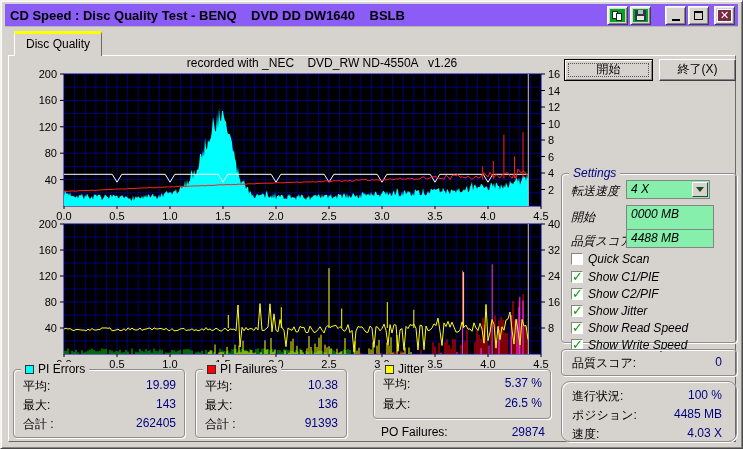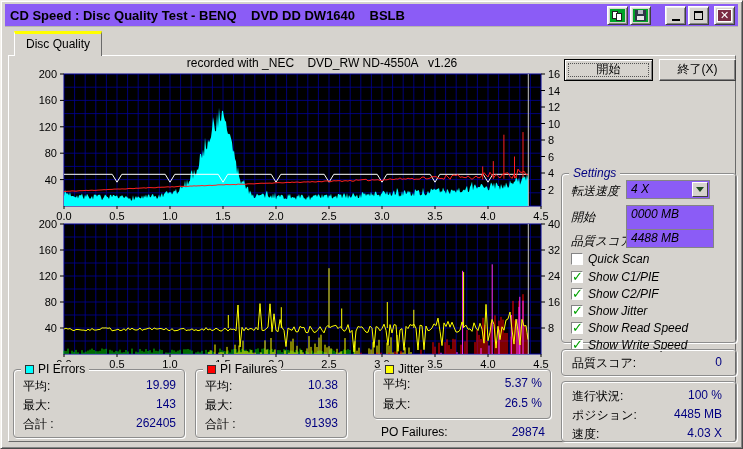--- a/index.html
+++ b/index.html
@@ -41,21 +41,21 @@
   .srow{position:absolute;left:9px;right:8px;height:16px;}
   .srow .lab{position:absolute;left:0;}
   .srow .val{position:absolute;right:0;color:#000080;}
   .btn{position:absolute;z-index:4;background:#d6d3ce;text-align:center;font-size:12px;
     border:1px solid;border-color:#fff #404040 #404040 #fff;box-shadow:inset -1px -1px 0 #848484;line-height:19px;}
   .btn.default{border:1px solid #000;box-shadow:inset 1px 1px 0 #fff,inset -1px -1px 0 #848484;}
   .focus-rect{position:absolute;inset:3px;border:1px dotted #555;}
   .irow{position:absolute;left:9px;right:8px;height:16px;}
   .irow .lab{position:absolute;left:0;color:#000;}
   .irow .val{position:absolute;left:52px;color:#000080;white-space:pre;}
-  .field{position:absolute;background:#8b5cf6;border:1px solid #848484;font-size:12px;line-height:17px;padding-left:4px;color:#000;}
+  .field{position:absolute;background:#86efac;border:1px solid #848484;font-size:12px;line-height:17px;padding-left:4px;color:#000;}
   .combo-arrow-btn{position:absolute;right:1px;top:1px;bottom:1px;width:16px;background:#d6d3ce;
     border:1px solid;border-color:#fff #404040 #404040 #fff;display:flex;align-items:center;justify-content:center;}
   .arrow-down{width:0;height:0;border-left:4px solid transparent;border-right:4px solid transparent;border-top:5px solid #1e4a1e;}
   .cbrow{position:absolute;left:9px;height:15px;display:flex;align-items:center;}
   .cb-box{width:12px;height:12px;background:#fff;border:1px solid;border-color:#848484 #fff #fff #848484;
     margin-right:5px;position:relative;flex:0 0 auto;}
   .cb-box.checked::after{content:"\2713";position:absolute;left:0px;top:-3px;color:#00a000;font-weight:bold;font-size:13px;}
   .prow{position:absolute;left:10px;right:14px;height:17px;}
   .prow .lab{position:absolute;left:0;}
   .prow .val{position:absolute;right:0;color:#000080;}
@@ -686,21 +686,21 @@
       </div>
   </div>
 
   <div class="gbox" style="left:560px;top:348px;width:176px;height:27px;">
     <div class="prow" style="top:5px">
         <span class="lab">品質スコア:</span>
         <span class="val">0</span>
       </div>
   </div>
 
-  <div class="gbox" style="left:560px;top:380px;width:176px;height:61px;">
+  <div class="gbox" style="left:560px;top:380px;width:176px;height:61px;border-radius:9px;">
     <div class="prow" style="top:6px">
         <span class="lab">進行状況:</span>
         <span class="val">100 %</span>
       </div>
     <div class="prow" style="top:25px">
         <span class="lab">ポジション:</span>
         <span class="val">4485 MB</span>
       </div>
     <div class="prow" style="top:44px">
         <span class="lab">速度:</span>

